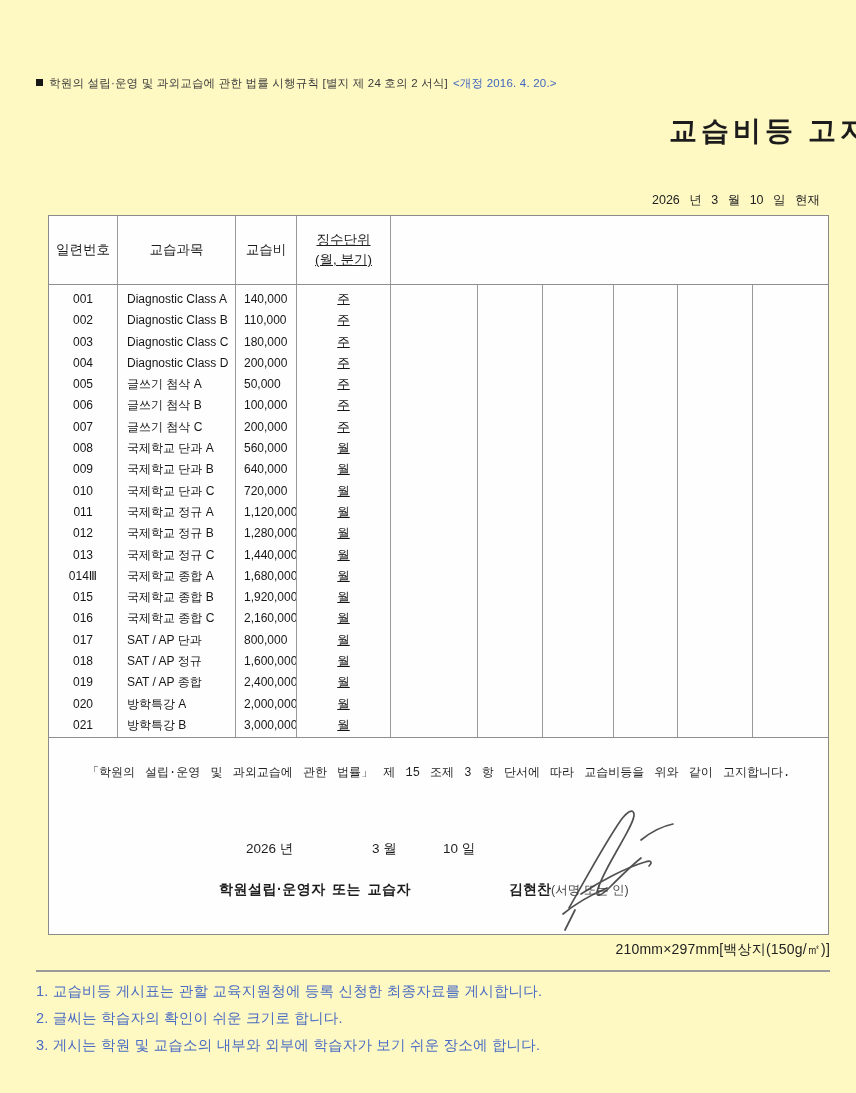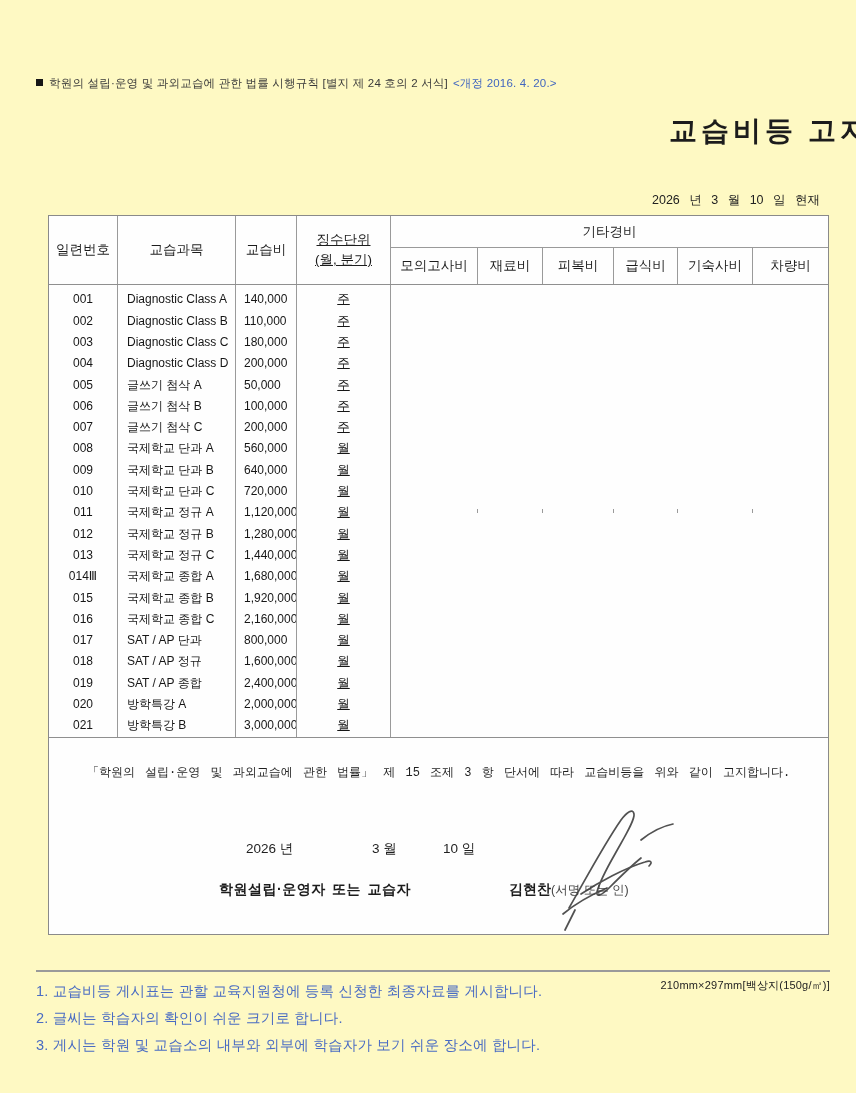--- a/index.html
+++ b/index.html
@@ -61,21 +61,21 @@
     box-sizing:border-box;
   }
   .group-cols{flex:1;display:flex;}
   .oc{box-sizing:border-box;}
   .oc-0{width:87px;}
   .oc-1{width:65px;}
   .oc-2{width:71px;}
   .oc-3{width:64px;}
   .oc-4{width:75px;}
   .oc-5{flex:1;border-right:none !important;}
-  .tbody{display:flex;height:452px;align-items:center;}
+  .tbody{display:flex;height:452px;}
   .body-col{
     border-right:1px solid #9a9a9a;box-sizing:border-box;
     padding-top:4px;font-size:12px;color:#161616;overflow:hidden;
   }
   .body-col.last{border-right:none;}
   .row-line{height:21.3px;line-height:21.3px;white-space:nowrap;}
   .rl-serial{text-align:center;}
   .rl-subject{padding-left:9px;}
   .rl-fee{padding-left:8px;}
   .rl-unit{text-align:center;font-size:12.5px;}
@@ -91,21 +91,21 @@
   .sig-month{position:absolute;left:323px;top:102px;font-size:13.5px;color:#1f1f1f;}
   .sig-day{position:absolute;left:394px;top:102px;font-size:13.5px;color:#1f1f1f;}
   .sig-role{position:absolute;left:170px;top:143px;font-size:14px;font-weight:bold;color:#1c1c1c;letter-spacing:0.5px;word-spacing:2px;}
   .sig-name{position:absolute;left:460px;top:143px;font-size:14px;color:#1c1c1c;white-space:nowrap;}
   .sig-name b{font-weight:bold;}
   .sig-name .note{font-size:12.5px;color:#444;}
   .sig-svg{position:absolute;left:492px;top:68px;pointer-events:none;}
   
   .paper-spec{
     position:absolute;right:26px;top:941px;
-    font-size:11px;color:#232323;letter-spacing:0.2px;margin-top:37px;
+    font-size:14px;color:#232323;letter-spacing:0.2px;
   }
   .rule{
     position:absolute;left:36px;top:970px;width:794px;height:2px;
     background:#9a9a9a;
   }
   .notes{
     position:absolute;left:36px;top:978px;width:780px;
     font-size:14.5px;color:#4a6cc3;line-height:27px;letter-spacing:0.2px;
   }
 </style>
@@ -124,31 +124,20 @@
 
   <div class="sheet">
 
     <div class="thead">
       <div class="th col-serial">일련번호</div>
       <div class="th col-subject">교습과목</div>
       <div class="th col-fee">교습비</div>
       <div class="th col-unit">
         <span>징수단위</span>
         <span>(월, 분기)</span>
-      </div>
-      <div class="th-group">
-        <div class="group-title">기타경비</div>
-        <div class="group-cols">
-          <div class="th oc oc-0">모의고사비</div>
-          <div class="th oc oc-1">재료비</div>
-          <div class="th oc oc-2">피복비</div>
-          <div class="th oc oc-3">급식비</div>
-          <div class="th oc oc-4">기숙사비</div>
-          <div class="th oc oc-5">차량비</div>
-        </div>
       </div>
     </div>
 
     <div class="tbody">
       <div class="body-col col-serial">
           <div class="row-line rl-serial">001</div>
           <div class="row-line rl-serial">002</div>
           <div class="row-line rl-serial">003</div>
           <div class="row-line rl-serial">004</div>
           <div class="row-line rl-serial">005</div>

